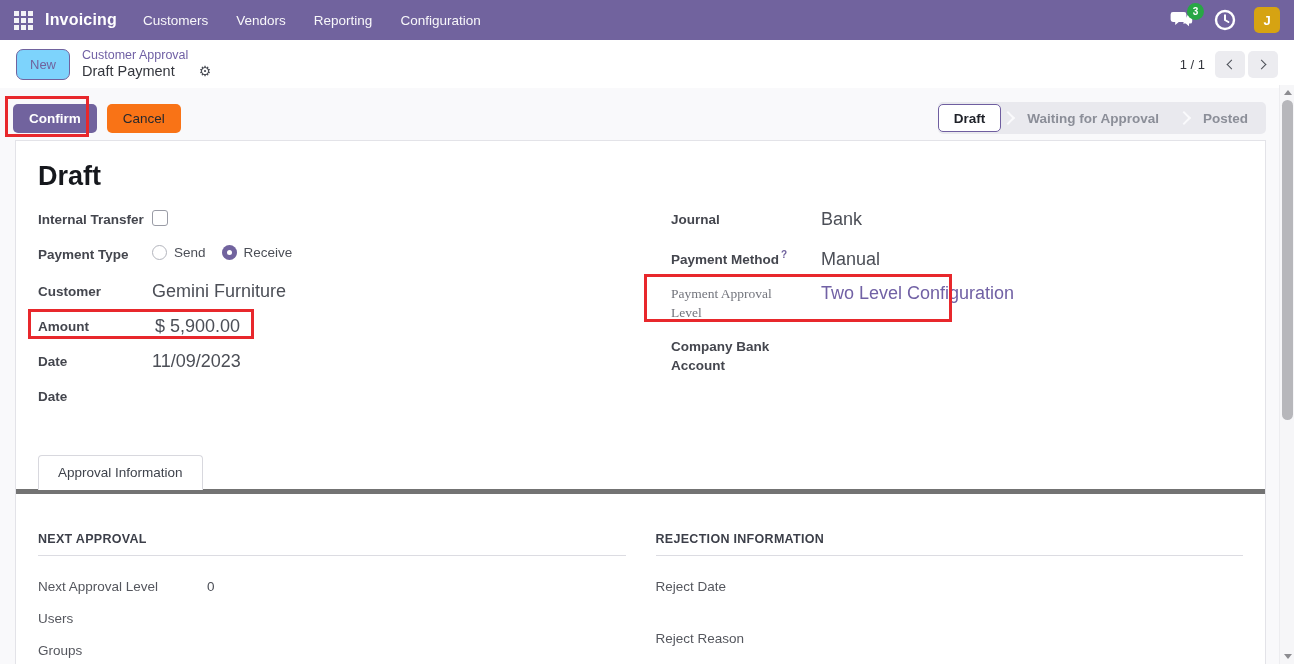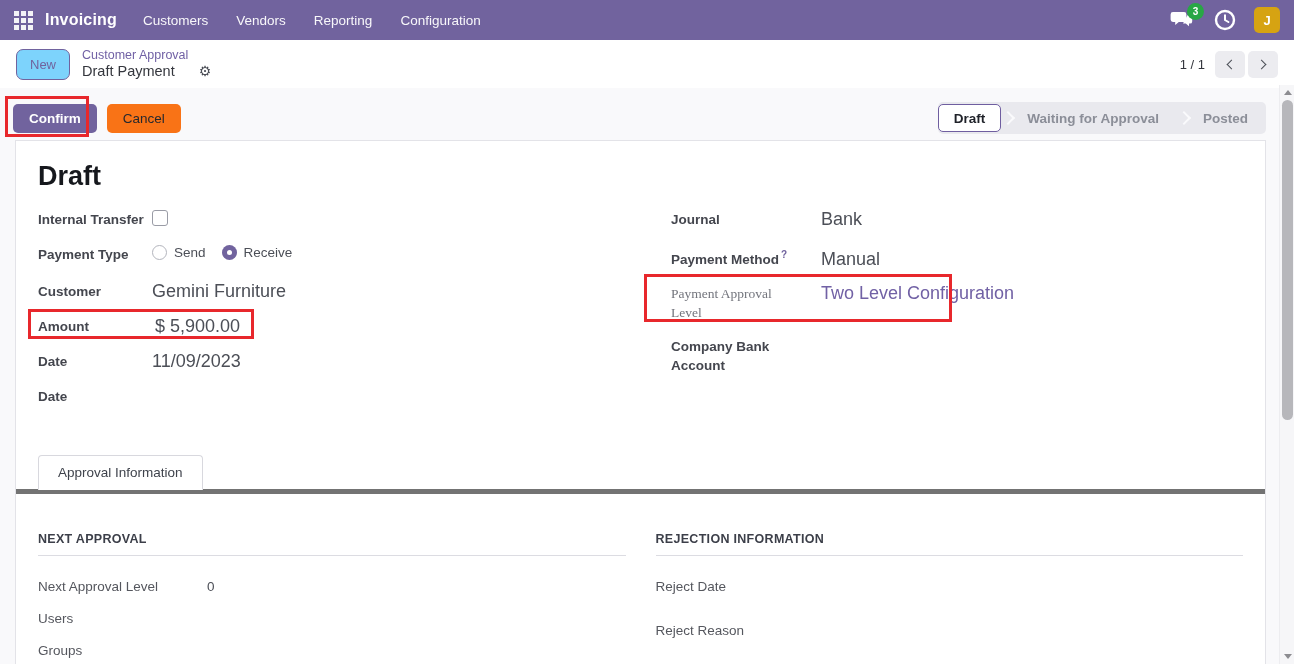--- a/index.html
+++ b/index.html
@@ -249,21 +249,21 @@
         <div class="svalue"></div>
       </div>
     </div>
 
     <div class="section rejection">
       <div class="section-title">REJECTION INFORMATION</div>
       <div class="srow" style="margin-top:22px;">
         <div class="slabel">Reject Date</div>
         <div class="svalue"></div>
       </div>
-      <div class="srow" style="margin-top:28px;text-align:right;">
+      <div class="srow" style="margin-top:36px;text-align:right;">
         <div class="slabel">Reject Reason</div>
         <div class="svalue"></div>
       </div>
     </div>
   </div>
 
 </div>
 
 <div class="scrollbar">
   <span class="sb-arrow up"></span>

